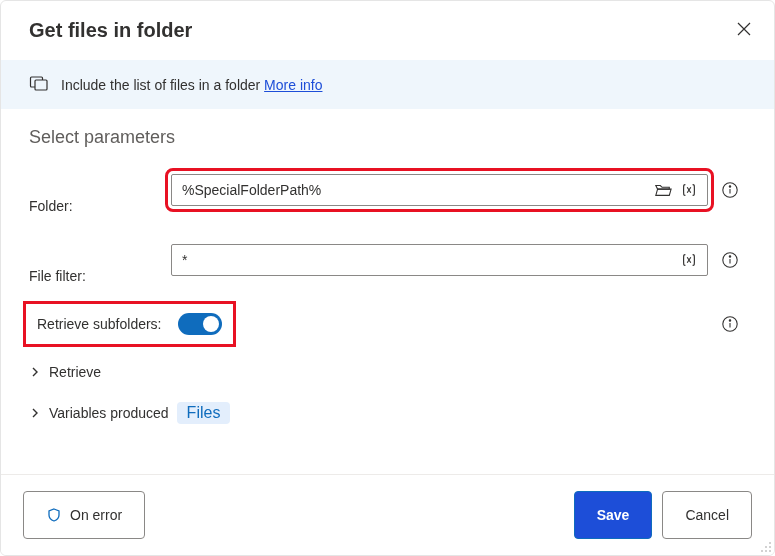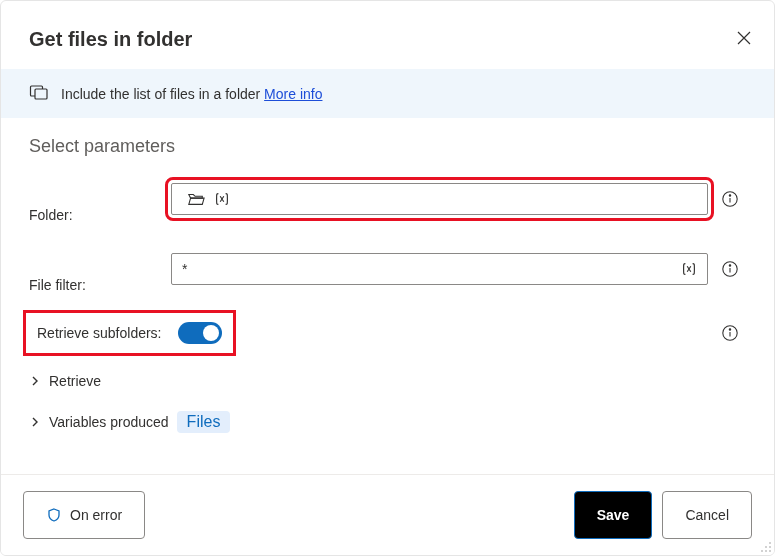--- a/index.html
+++ b/index.html
@@ -13,21 +13,21 @@
     height: 556px;
     overflow: hidden;
     position: relative;
     border: 1px solid #e5e5e5;
     border-radius: 6px;
   }
   .titlebar {
     display: flex;
     align-items: center;
     justify-content: space-between;
-    padding: 27px 22px 18px 28px;
+    padding: 18px 22px 18px 28px;
   }
   .title {
     font-size: 20px;
     font-weight: 600;
     color: #323130;
   }
   .close-btn {
     cursor: pointer;
     color: #323130;
   }
@@ -166,21 +166,21 @@
     font-family: inherit;
     cursor: pointer;
     display: inline-flex;
     align-items: center;
     gap: 8px;
     border: 1px solid #8a8886;
     background: #fff;
     color: #323130;
   }
   .btn-primary {
-    background: #000000;
+    background: #1d4ed8;
     border-color: #0f6cbd;
     color: #fff;
     font-weight: 600;
   }
   .footer-right { display: flex; gap: 10px; }
   .resize-grip {
     position: absolute;
     right: 2px;
     bottom: 2px;
     width: 12px;
@@ -212,20 +212,21 @@
   </span>
 </div>
 
 <div class="body">
   <div class="section-title">Select parameters</div>
 
   <div class="row">
     <div class="label-col">Folder:</div>
     <div class="input-col">
       <div class="input-wrap highlight-red">
+        <input type="text" value="%SpecialFolderPath%" style="">
         <span class="inline-icon">
           <svg width="18" height="18" viewBox="0 0 20 20" fill="none" stroke="currentColor" stroke-width="1.2">
             <path d="M2 5 h5 l2 2 h8 v2 H4 z"></path>
               <path d="M4 9 h15 l-2 7 H2 z"></path>
           </svg>
         </span>
         <span class="inline-icon">
           <svg width="18" height="18" viewBox="0 0 20 20" fill="none" stroke="currentColor" stroke-width="1.3">
             <path d="M6 4 C4 4 4 4 4 10 C4 16 4 16 6 16"></path>
               <path d="M14 4 C16 4 16 4 16 10 C16 16 16 16 14 16"></path>

